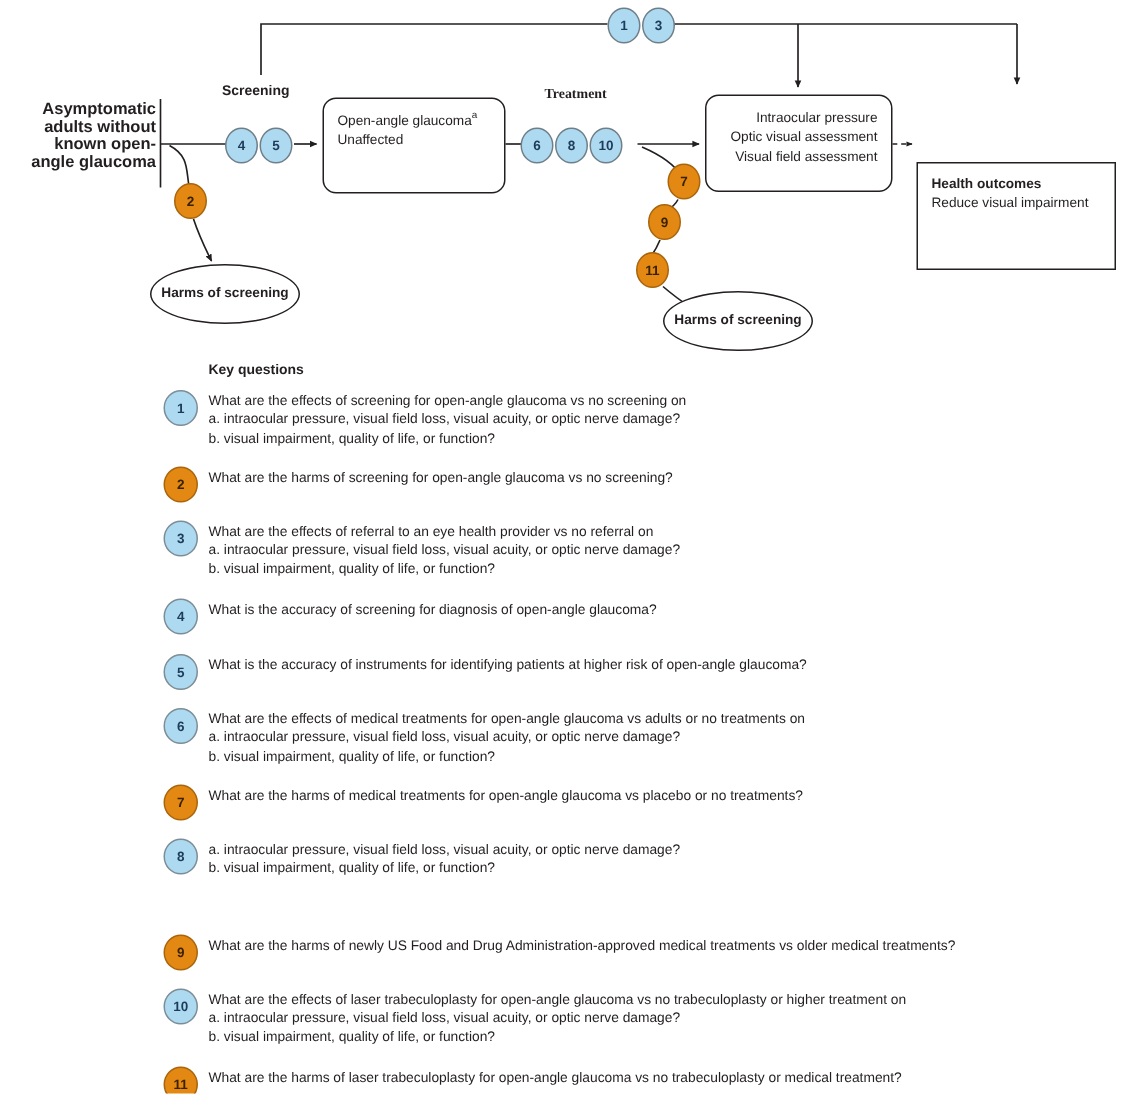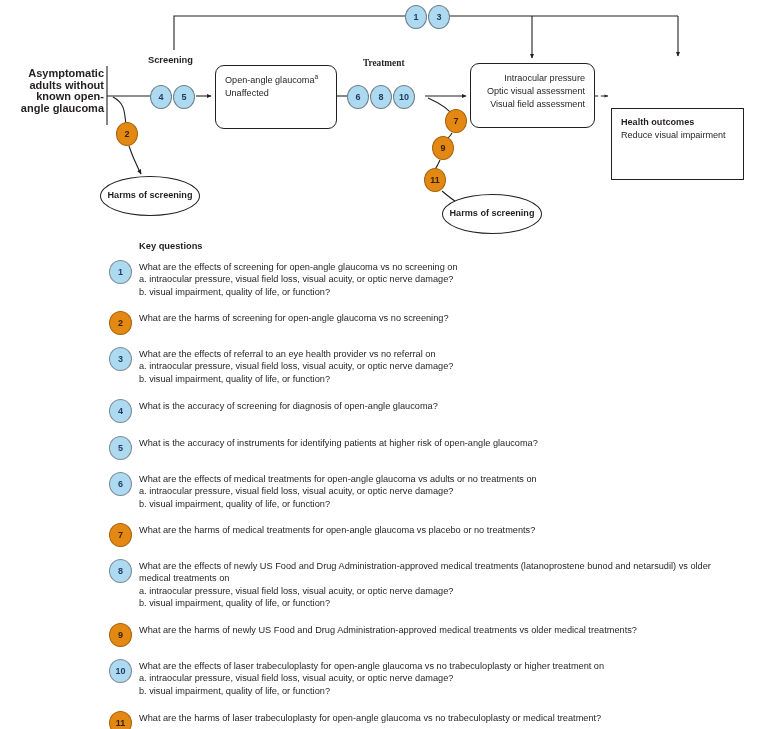--- a/index.html
+++ b/index.html
@@ -283,21 +283,20 @@
   <div class="kq-row" style="top:287px;">
     <div class="kq-badge orange">7</div>
     <div class="kq-text">
       <span class="sub">What are the harms of medical treatments for open-angle glaucoma vs placebo or no treatments?</span>
     </div>
   </div>
 
   <div class="kq-row" style="top:323px;">
     <div class="kq-badge blue">8</div>
     <div class="kq-text">
-      <span class="sub">What are the effects of newly US Food and Drug Administration-approved medical treatments (latanoprostene bunod and netarsudil) vs older medical treatments on</span>
       <span class="sub">a. intraocular pressure, visual field loss, visual acuity, or optic nerve damage?</span>
       <span class="sub">b. visual impairment, quality of life, or function?</span>
     </div>
   </div>
 
   <div class="kq-row" style="top:387px;">
     <div class="kq-badge orange">9</div>
     <div class="kq-text">
       <span class="sub">What are the harms of newly US Food and Drug Administration-approved medical treatments vs older medical treatments?</span>
     </div>

